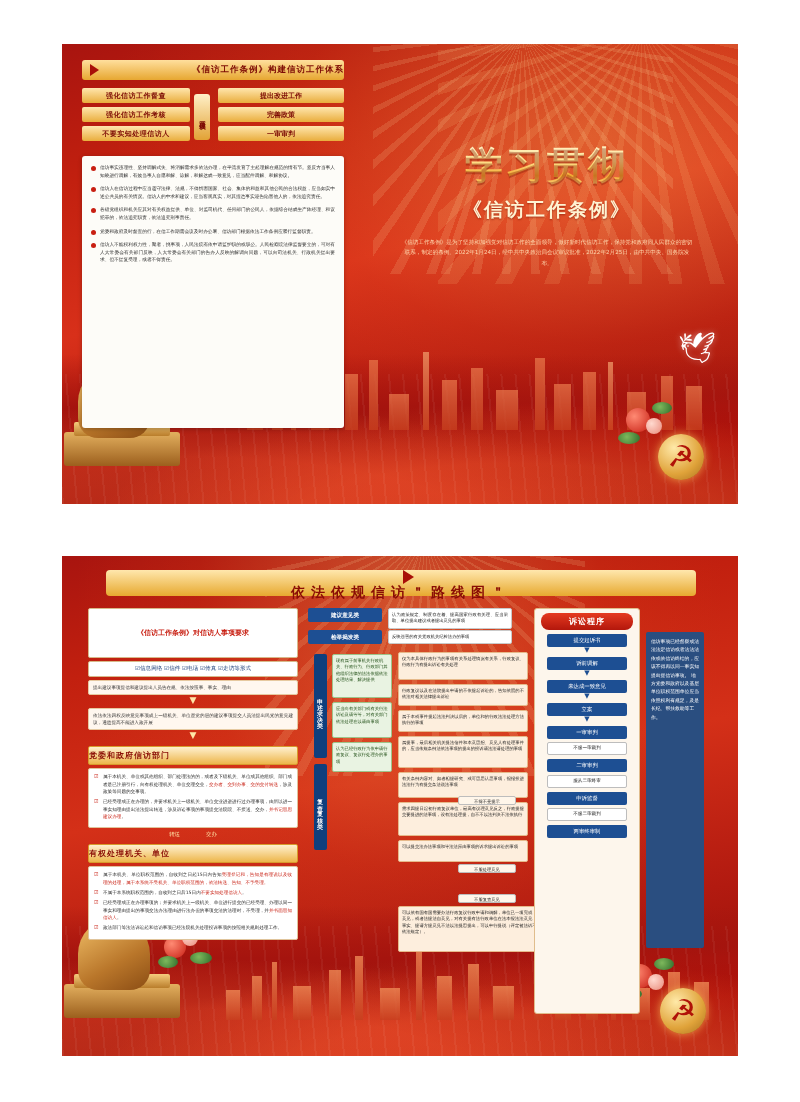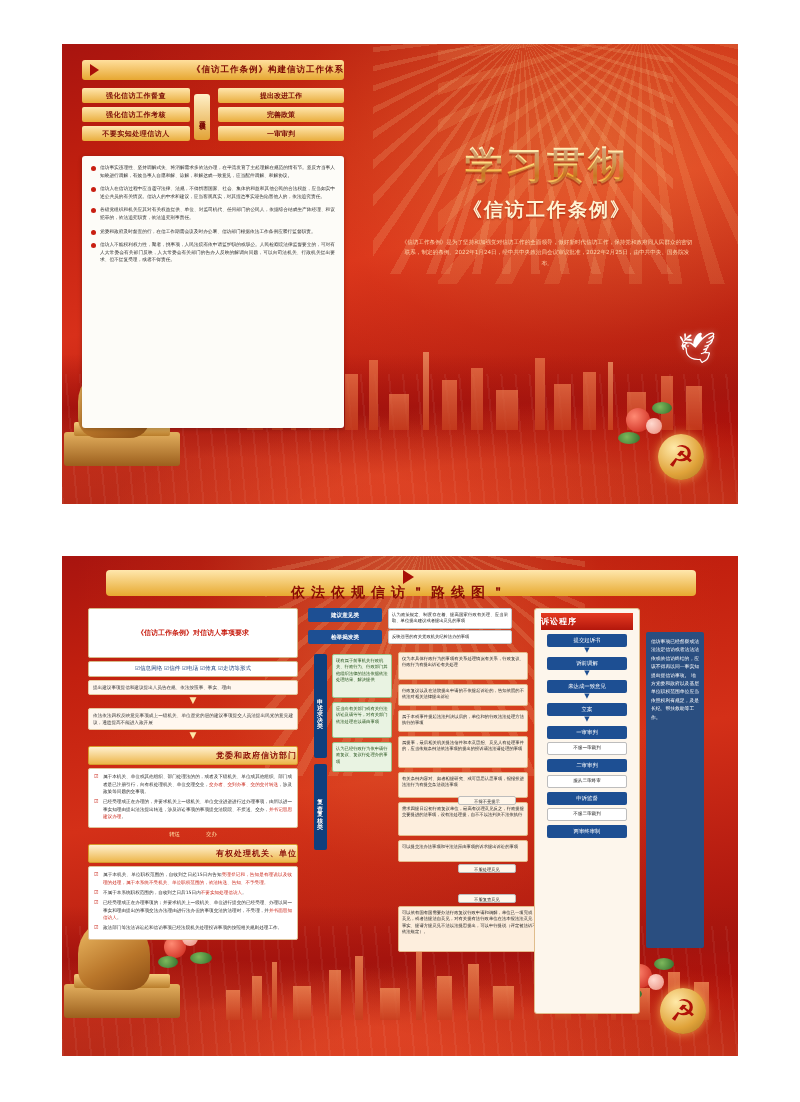--- a/index.html
+++ b/index.html
@@ -114,43 +114,43 @@
     font-family:"DejaVu Serif","Liberation Serif",serif;}
 
   .p2-left{position:absolute;left:26px;top:52px;width:210px;}
   .lbl-red{background:#fff;border:1px solid #d7b98a;border-radius:2px;text-align:center;font-size:7px;font-weight:bold;
     color:#c81f12;padding:19px 2px;}
   .lbl-tag{margin-top:3px;background:#fff;border:1px solid #d7b98a;border-radius:2px;font-size:5.6px;color:#1b3f7a;
     padding:3px 4px;text-align:center;}
   .lbl-note{margin-top:3px;background:#fff7ef;border:1px solid #e6c9a0;border-radius:2px;font-size:4.6px;color:#333;
     padding:3px 4px;line-height:1.55;text-align:justify;}
   .sec-head{margin-top:6px;background:linear-gradient(180deg,#fff0cf,#edb64a);border:1px solid #d79b2c;border-radius:2px;
-    text-align:right;font-size:8px;font-weight:bold;color:#8a0d05;padding:3px 0;letter-spacing:1px;}
+    text-align:left;font-size:8px;font-weight:bold;color:#8a0d05;padding:3px 0;letter-spacing:1px;}
   .wbox{margin-top:3px;background:#fff;border:1px solid #e0c49b;border-radius:2px;padding:4px 5px;}
   .wrow{display:flex;margin-bottom:3px;}
   .wrow .ck{flex:0 0 6px;font-size:5px;color:#c81f12;margin-right:3px;line-height:1.3;}
   .wrow .tx{flex:1;font-size:4.6px;line-height:1.6;color:#2b2b2b;text-align:justify;}
   .wrow .tx b{color:#c81f12;font-weight:normal;}
   .arrow-down{text-align:center;color:#ffe6a8;font-size:9px;line-height:10px;}
   .xfer{display:flex;justify-content:center;gap:26px;margin:3px 0;color:#ffe6a8;font-size:5.4px;}
 
   
   .flow{position:absolute;left:246px;top:52px;width:396px;height:420px;}
   .fb{position:absolute;box-sizing:border-box;border-radius:2px;font-size:4.3px;line-height:1.5;}
   .fb-blue{background:#1d4f93;color:#fff;font-weight:bold;font-size:5.6px;display:flex;align-items:center;justify-content:center;text-align:center;}
   .fb-w{background:#fff;border:1px solid #c9c9c9;color:#222;padding:3px 3px;text-align:justify;}
   .fb-cream{background:#fdeedd;border:1px solid #e6b98a;color:#222;padding:3px 3px;text-align:justify;}
   .fb-vert{background:#0f3f7d;color:#fff;writing-mode:vertical-rl;display:flex;align-items:center;justify-content:center;
     font-size:6px;font-weight:bold;letter-spacing:2px;}
   .fb-green{background:#e9f3e2;border:1px solid #9fc489;color:#1e4d14;padding:3px;}
   .fb-ltr{background:#fff;border:1px solid #bdbdbd;color:#222;padding:2px 3px;text-align:center;}
 
   .ls-panel{position:absolute;right:64px;top:0;width:104px;height:404px;background:#fdf6ec;border:1px solid #e0bd8c;border-radius:3px;}
-  .ls-title{margin:4px 6px 0;background:linear-gradient(180deg,#e53a20,#b3170c);color:#fff;
-    font-size:8px;font-weight:bold;border-radius:0;padding:3px 0;letter-spacing:1px;}
+  .ls-title{margin:4px 6px 0;background:linear-gradient(180deg,#e53a20,#b3170c);color:#fff;text-align:center;
+    font-size:8px;font-weight:bold;border-radius:8px;padding:3px 0;letter-spacing:1px;}
   .ls-step{margin:4px 12px 0;background:#1d4f93;color:#fff;text-align:center;font-size:5.4px;border-radius:2px;padding:3px 0;}
   .ls-arrow{text-align:center;color:#1d4f93;font-size:7px;line-height:6px;}
 
   .side-blue{position:absolute;right:0;top:24px;width:58px;height:316px;background:#2a4e80;color:#fff;
     border-radius:2px;padding:6px 5px;box-sizing:border-box;font-size:4.8px;line-height:1.75;}
 
   .p2-skyline{position:absolute;left:22%;right:2%;bottom:36px;height:74px;opacity:.8;}
   .p2-skyline div{position:absolute;bottom:0;background:linear-gradient(180deg,#ef8a56,#c8401f);}
 </style>
 </head>

